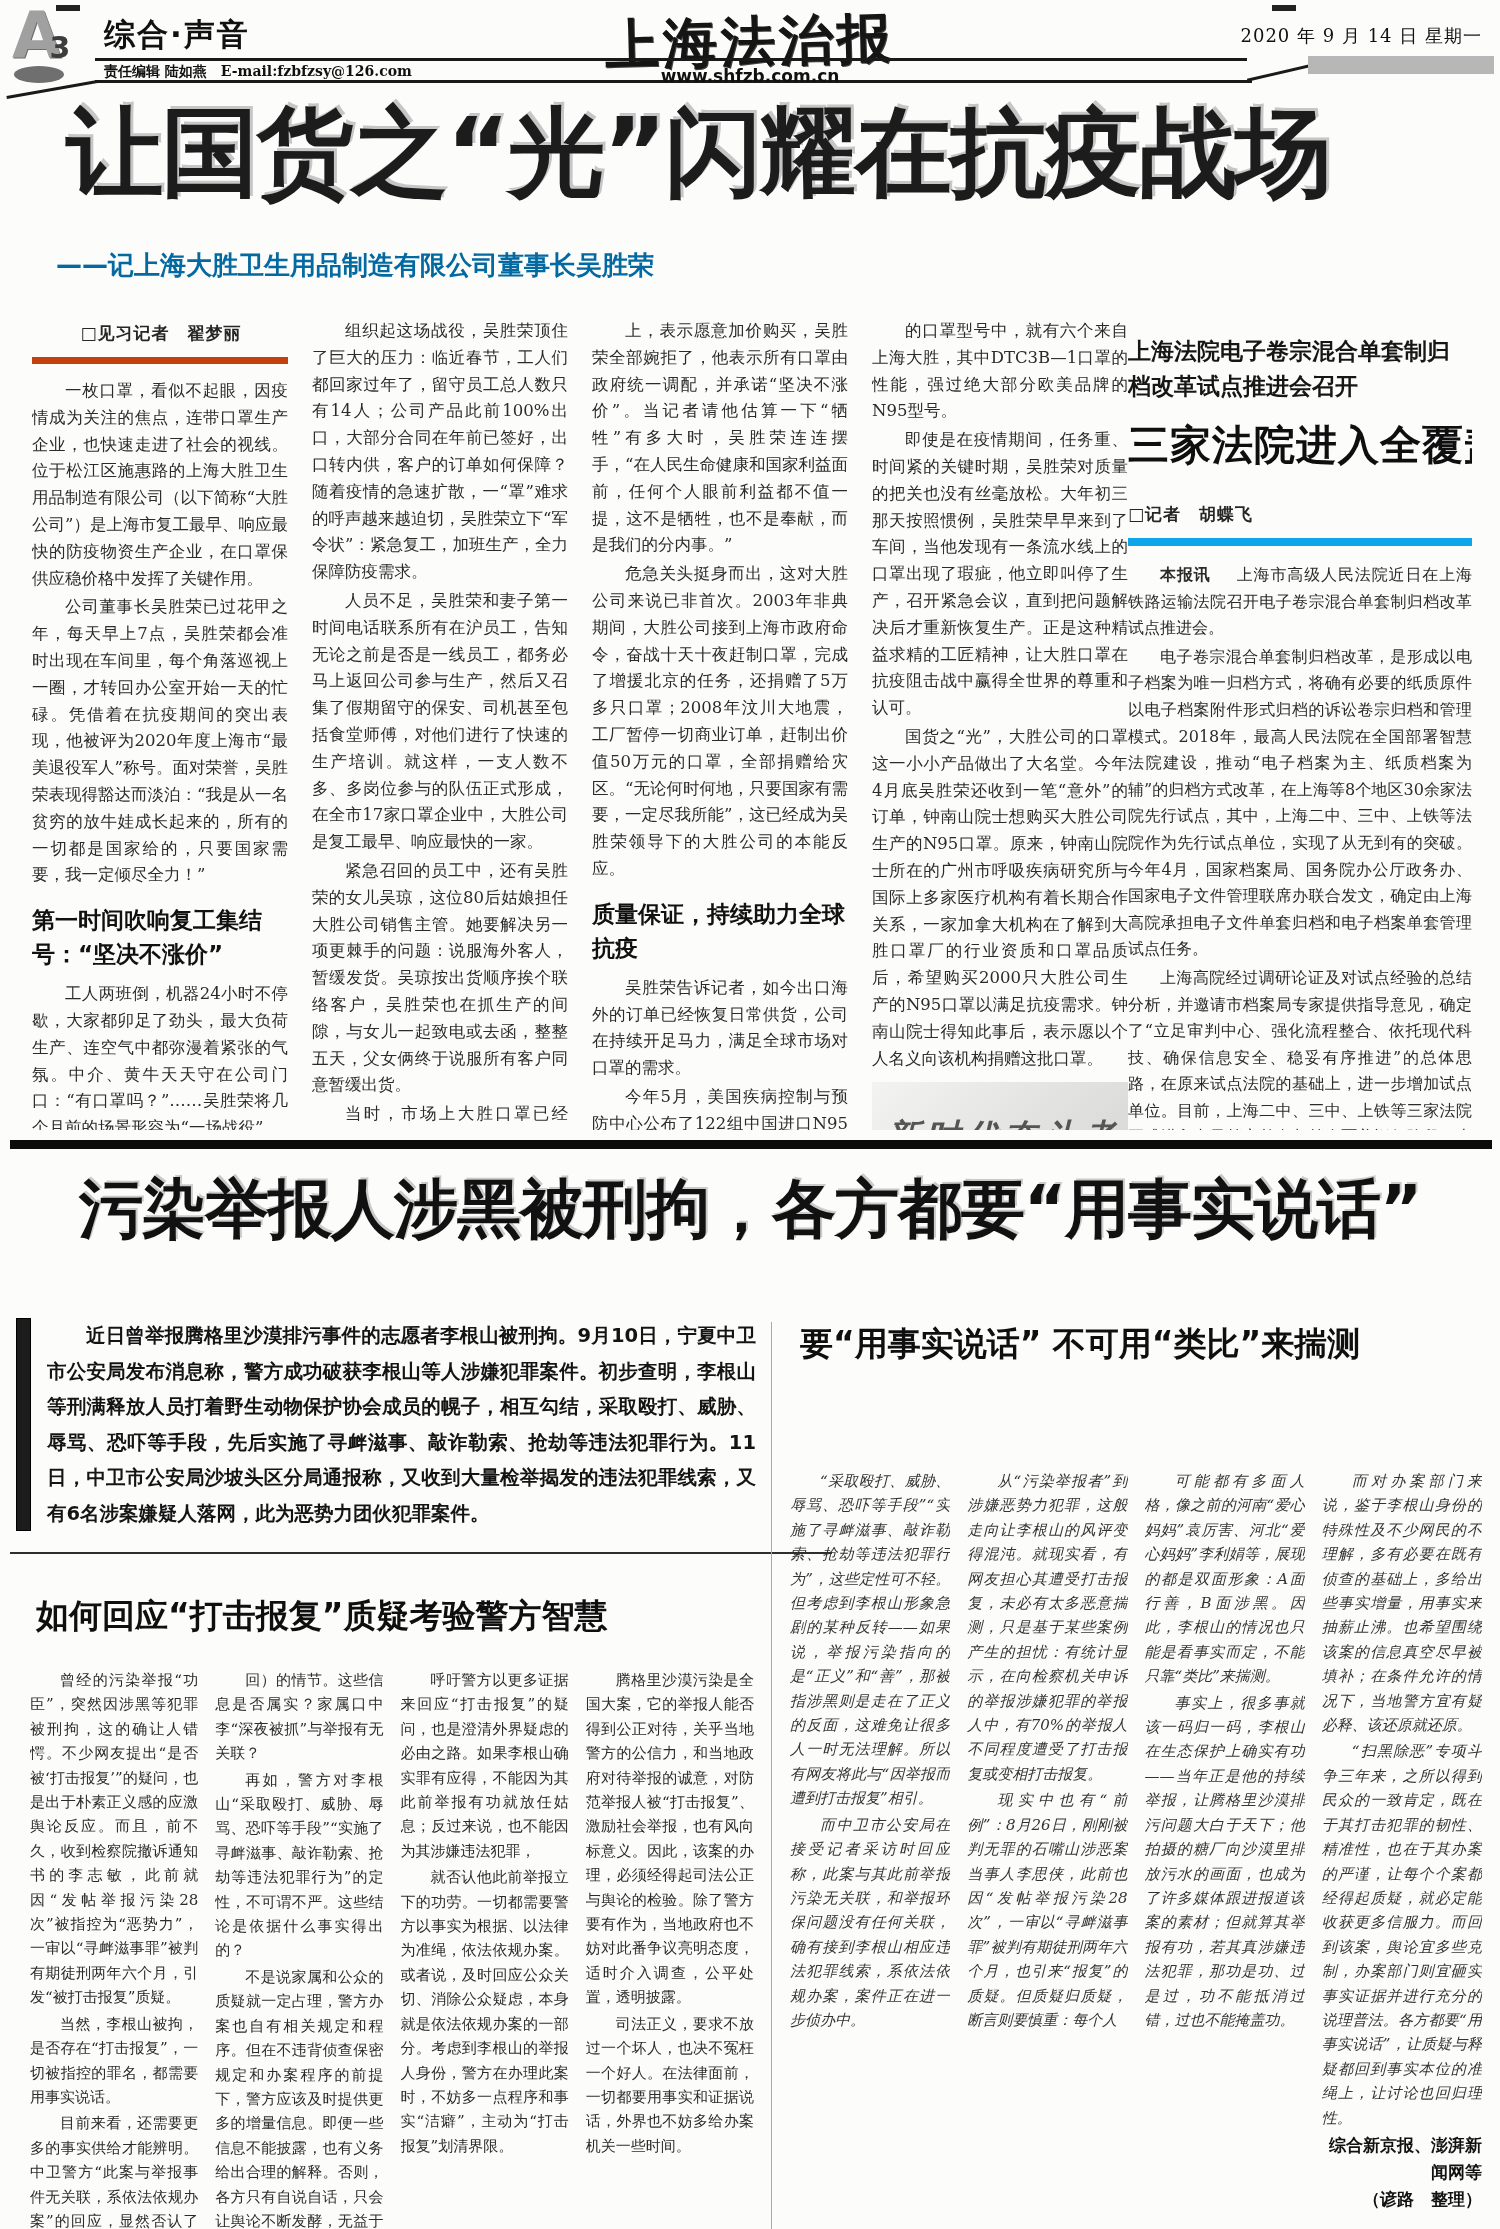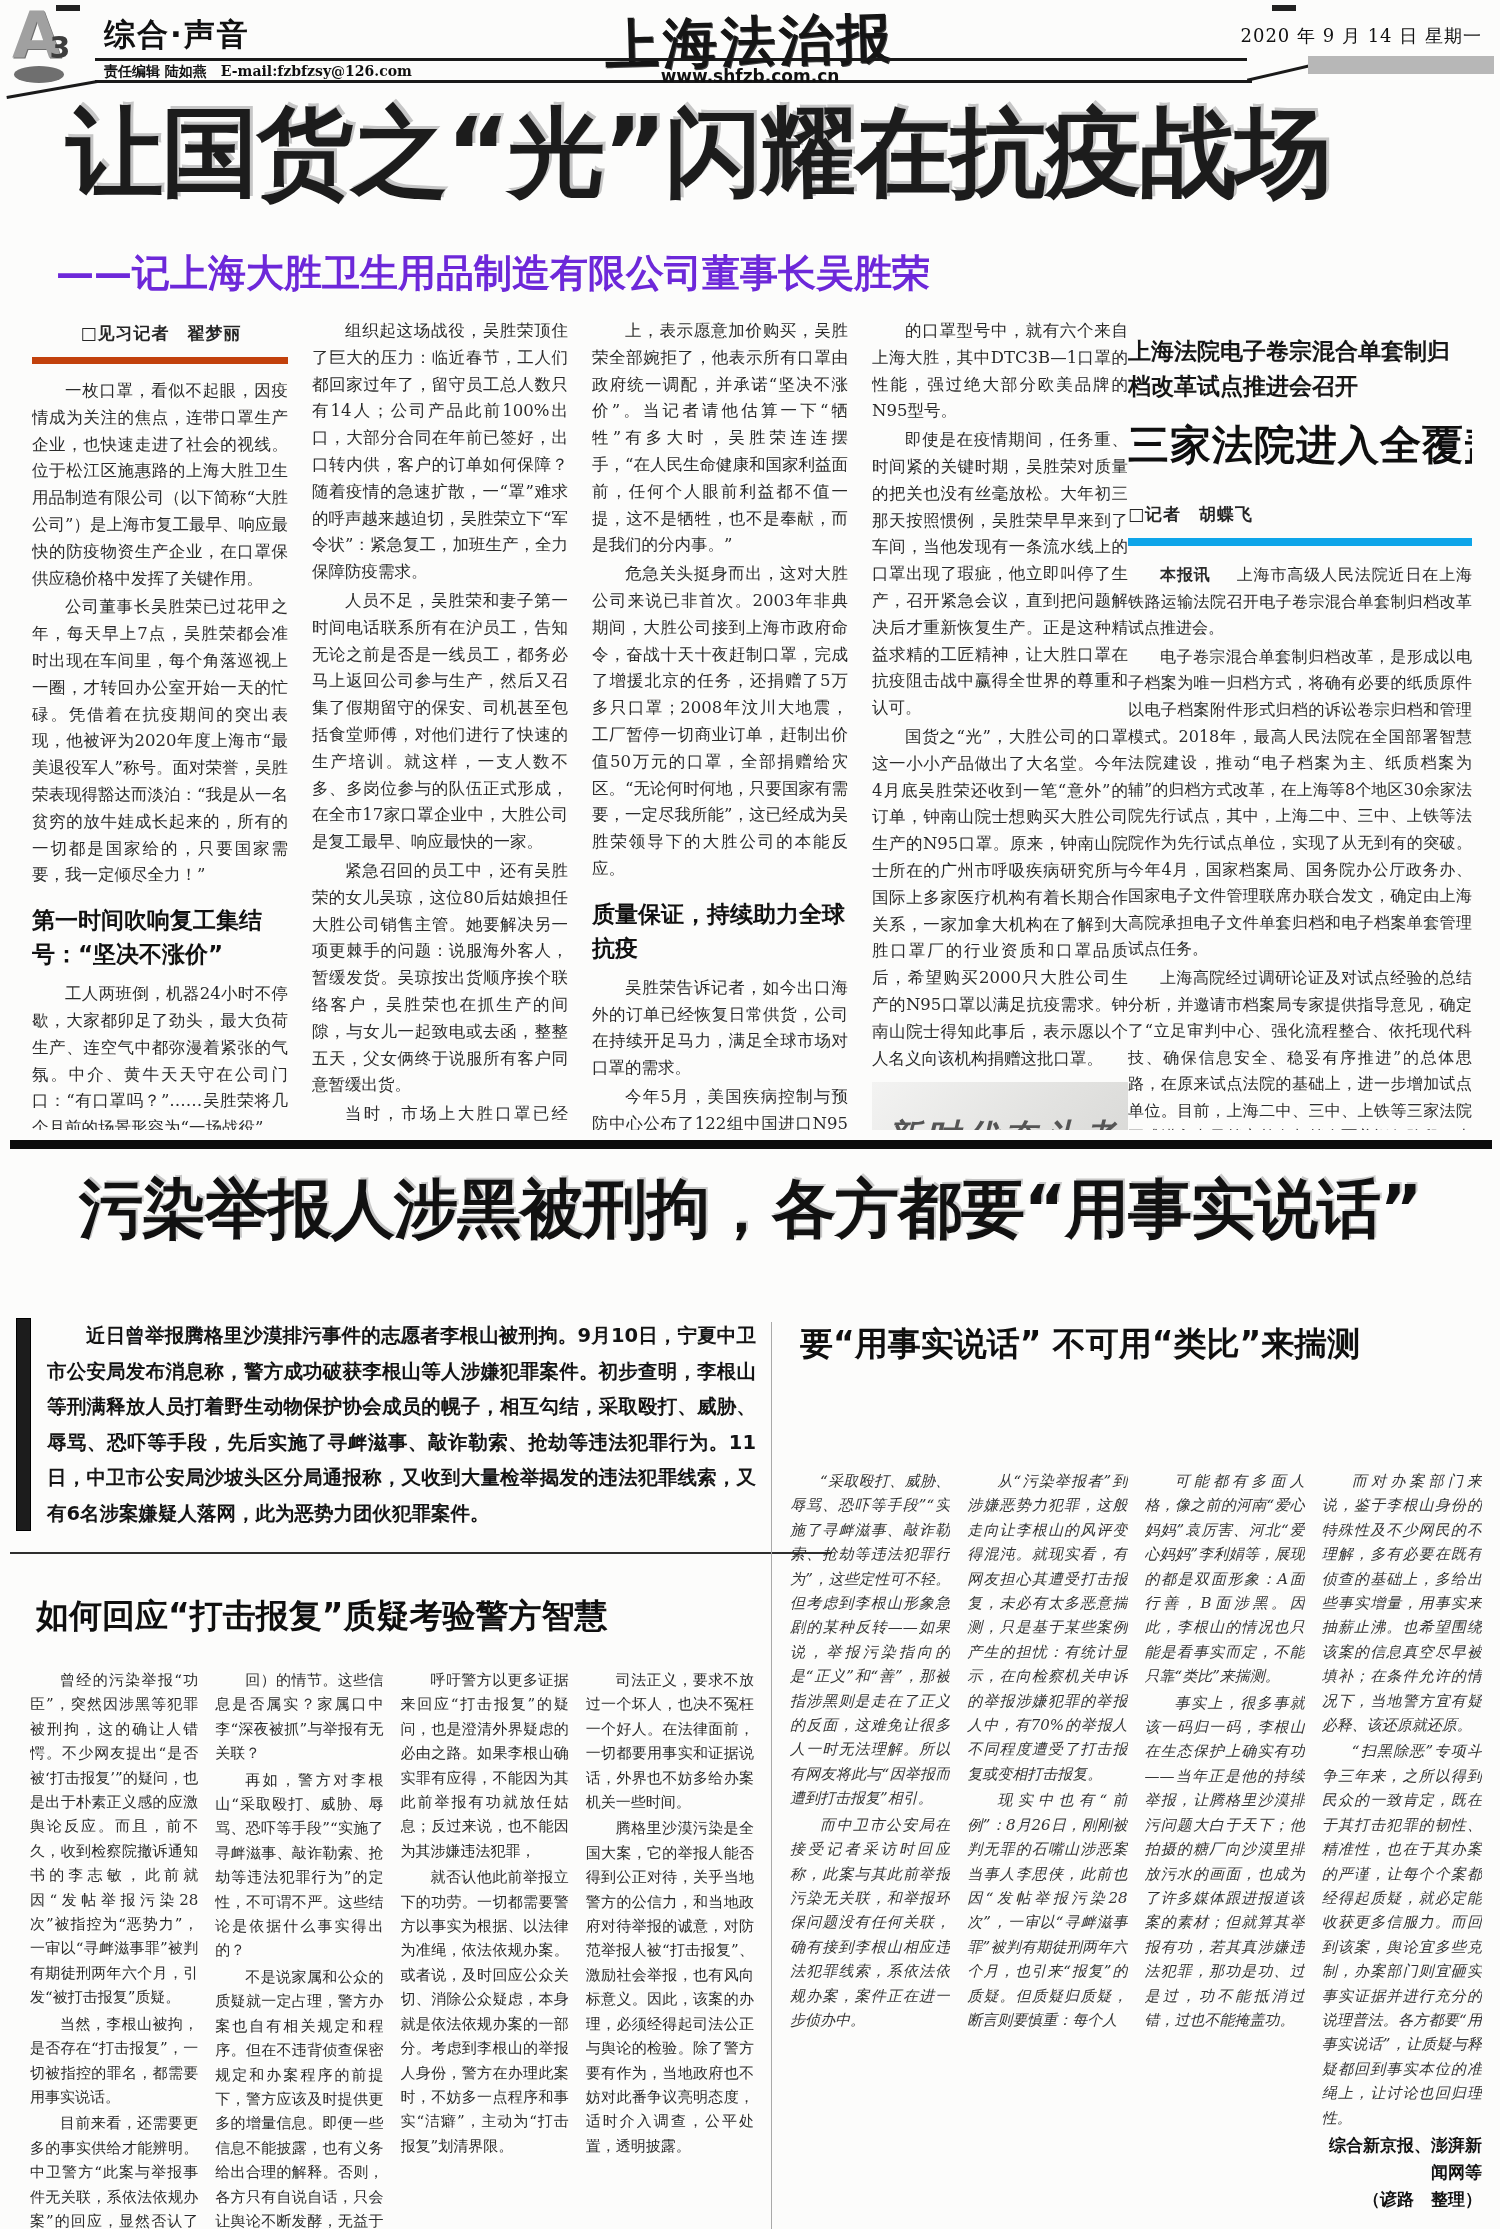--- a/index.html
+++ b/index.html
@@ -21,21 +21,21 @@
   .date{position:absolute;right:18px;top:24px;font-size:18px;color:#111;letter-spacing:1px;}
   .editor{position:absolute;left:104px;top:63px;font-size:14px;font-weight:bold;color:#111;}
   .hdr-line-a{position:absolute;left:95px;top:58px;width:1152px;height:3px;background:#1a1a1a;}
   .hdr-line-b{position:absolute;left:95px;top:80px;width:1157px;height:3px;background:#1a1a1a;}
   .hdr-diag-r{position:absolute;left:1246px;top:68px;width:95px;height:3px;background:#1a1a1a;transform:rotate(-13deg);}
   .hdr-diag-l{position:absolute;left:6px;top:88px;width:92px;height:3px;background:#1a1a1a;transform:rotate(-10deg);}
   .hdr-mark{position:absolute;top:5px;width:24px;height:6px;background:#222;}
   .hdr-graybar{position:absolute;left:1308px;top:56px;width:186px;height:18px;background:#b7b7b7;}
   
   .lead-hl{position:absolute;left:28px;top:92px;width:1340px;text-align:center;font-size:97px;line-height:122px;font-weight:900;letter-spacing:-2px;color:#1c1c1c;font-family:"DejaVu Sans",sans-serif;text-shadow:3px -3px 0 #c6c6c6;white-space:nowrap;}
-  .lead-sub{position:absolute;left:56px;top:248px;font-size:38px;font-weight:800;color:#6d28d9;font-family:"DejaVu Sans",sans-serif;}
+  .lead-sub{position:absolute;left:56px;top:248px;font-size:26px;font-weight:800;color:#0369a1;font-family:"DejaVu Sans",sans-serif;}
   .lead-body{position:absolute;left:32px;top:318px;width:1096px;height:812px;display:flex;gap:24px;overflow:hidden;}
   .lead-col{flex:1 1 0;overflow:hidden;}
   .byline-box{font-size:17px;font-weight:bold;border-bottom:7px solid #c2410c;padding:4px 0 12px 2px;margin-bottom:14px;letter-spacing:1px;text-align:center;}
   .para{margin:0 0 2px 0;font-size:16.5px;line-height:26.8px;text-align:justify;text-indent:2em;color:#2b2b2b;}
   .col-subhead{font-family:"DejaVu Sans",sans-serif;font-size:23px;font-weight:900;line-height:34px;margin:14px 0 10px 0;color:#111;}
   .photo{position:relative;height:200px;margin-top:10px;background:linear-gradient(135deg,#f3f3f2 0%,#e2e2e0 45%,#cfcfcd 100%);overflow:hidden;}
   .photo-caption{position:absolute;left:14px;top:22px;font-size:34px;font-weight:bold;color:#555;letter-spacing:5px;font-style:italic;margin-top:10px;}
   
   .court{position:absolute;left:1128px;top:334px;width:344px;height:796px;overflow:hidden;}
   .court-kicker{font-family:"DejaVu Sans",sans-serif;font-size:23px;font-weight:700;line-height:35px;color:#161616;}
@@ -161,22 +161,22 @@
   <div class="bot-col">
       <p class="para">回）的情节。这些信息是否属实？家属口中李“深夜被抓”与举报有无关联？</p>
       <p class="para">再如，警方对李根山“采取殴打、威胁、辱骂、恐吓等手段”“实施了寻衅滋事、敲诈勒索、抢劫等违法犯罪行为”的定性，不可谓不严。这些结论是依据什么事实得出的？</p>
       <p class="para">不是说家属和公众的质疑就一定占理，警方办案也自有相关规定和程序。但在不违背侦查保密规定和办案程序的前提下，警方应该及时提供更多的增量信息。即便一些信息不能披露，也有义务给出合理的解释。否则，各方只有自说自话，只会让舆论不断发酵，无益于问题的解决。</p>
     </div>
   <div class="bot-col">
       <p class="para">呼吁警方以更多证据来回应“打击报复”的疑问，也是澄清外界疑虑的必由之路。如果李根山确实罪有应得，不能因为其此前举报有功就放任姑息；反过来说，也不能因为其涉嫌违法犯罪，</p>
       <p class="para">就否认他此前举报立下的功劳。一切都需要警方以事实为根据、以法律为准绳，依法依规办案。或者说，及时回应公众关切、消除公众疑虑，本身就是依法依规办案的一部分。考虑到李根山的举报人身份，警方在办理此案时，不妨多一点程序和事实“洁癖”，主动为“打击报复”划清界限。</p>
     </div>
   <div class="bot-col">
+      <p class="para">腾格里沙漠污染是全国大案，它的举报人能否得到公正对待，关乎当地警方的公信力，和当地政府对待举报的诚意，对防范举报人被“打击报复”、激励社会举报，也有风向标意义。因此，该案的办理，必须经得起司法公正与舆论的检验。除了警方要有作为，当地政府也不妨对此番争议亮明态度，适时介入调查，公平处置，透明披露。</p>
       <p class="para">司法正义，要求不放过一个坏人，也决不冤枉一个好人。在法律面前，一切都要用事实和证据说话，外界也不妨多给办案机关一些时间。</p>
-      <p class="para">腾格里沙漠污染是全国大案，它的举报人能否得到公正对待，关乎当地警方的公信力，和当地政府对待举报的诚意，对防范举报人被“打击报复”、激励社会举报，也有风向标意义。因此，该案的办理，必须经得起司法公正与舆论的检验。除了警方要有作为，当地政府也不妨对此番争议亮明态度，适时介入调查，公平处置，透明披露。</p>
     </div>
 </div>
 
 <div class="bot-title right-art-title">要“用事实说话”  不可用“类比”来揣测</div>
 <div class="bot-cols right-cols kai">
   <div class="bot-col">
       <p class="para">“采取殴打、威胁、辱骂、恐吓等手段”“实施了寻衅滋事、敲诈勒索、抢劫等违法犯罪行为”，这些定性可不轻。但考虑到李根山形象急剧的某种反转——如果说，举报污染指向的是“正义”和“善”，那被指涉黑则是走在了正义的反面，这难免让很多人一时无法理解。所以有网友将此与“因举报而遭到打击报复”相引。</p>
       <p class="para">而中卫市公安局在接受记者采访时回应称，此案与其此前举报污染无关联，和举报环保问题没有任何关联，确有接到李根山相应违法犯罪线索，系依法依规办案，案件正在进一步侦办中。</p>
     </div>
   <div class="bot-col">

